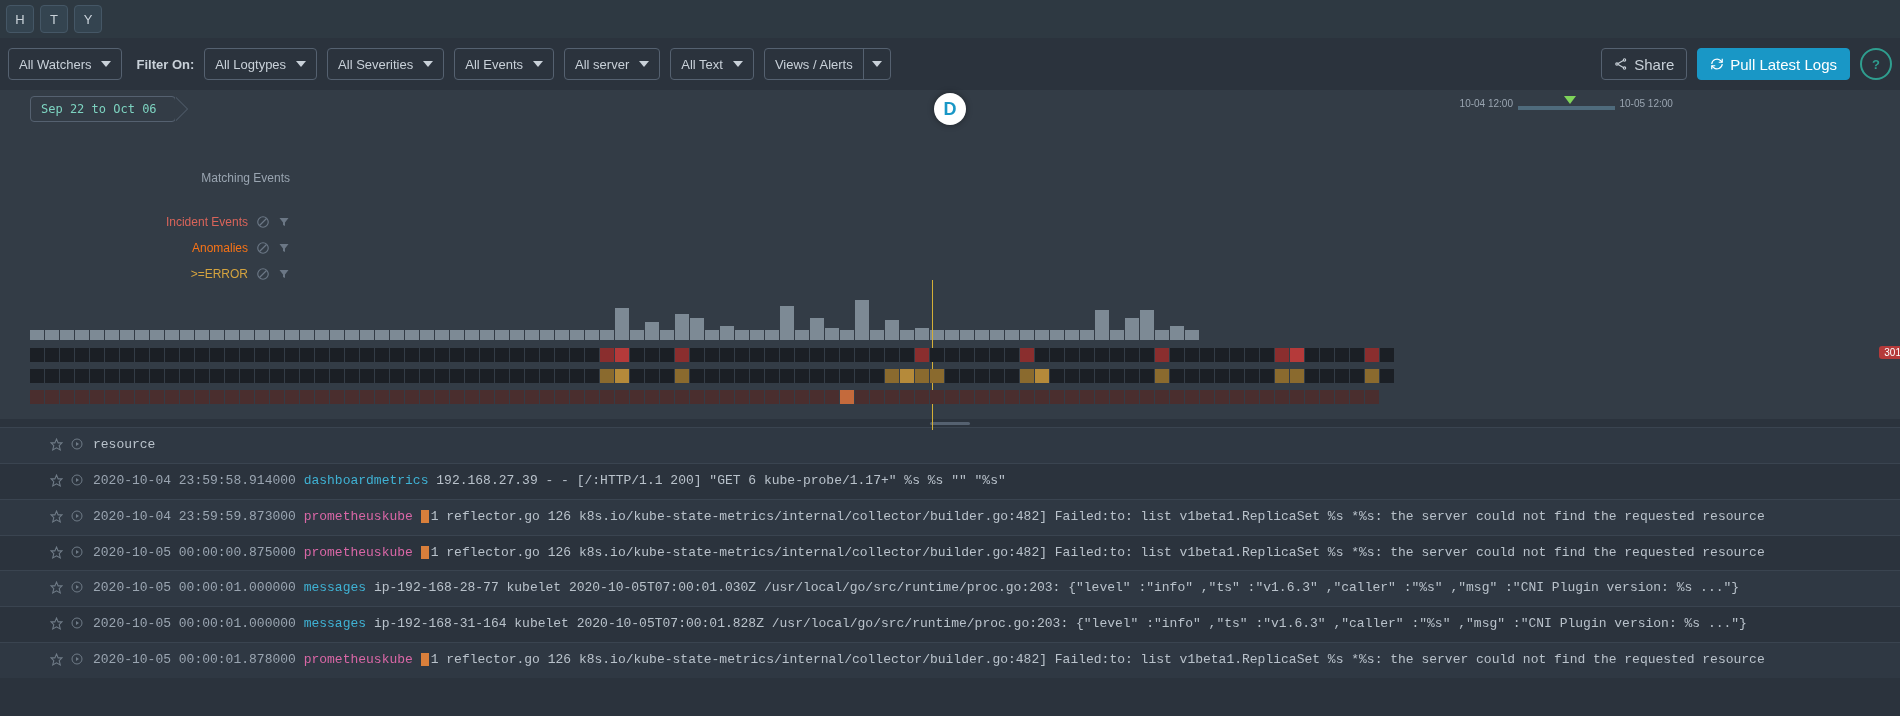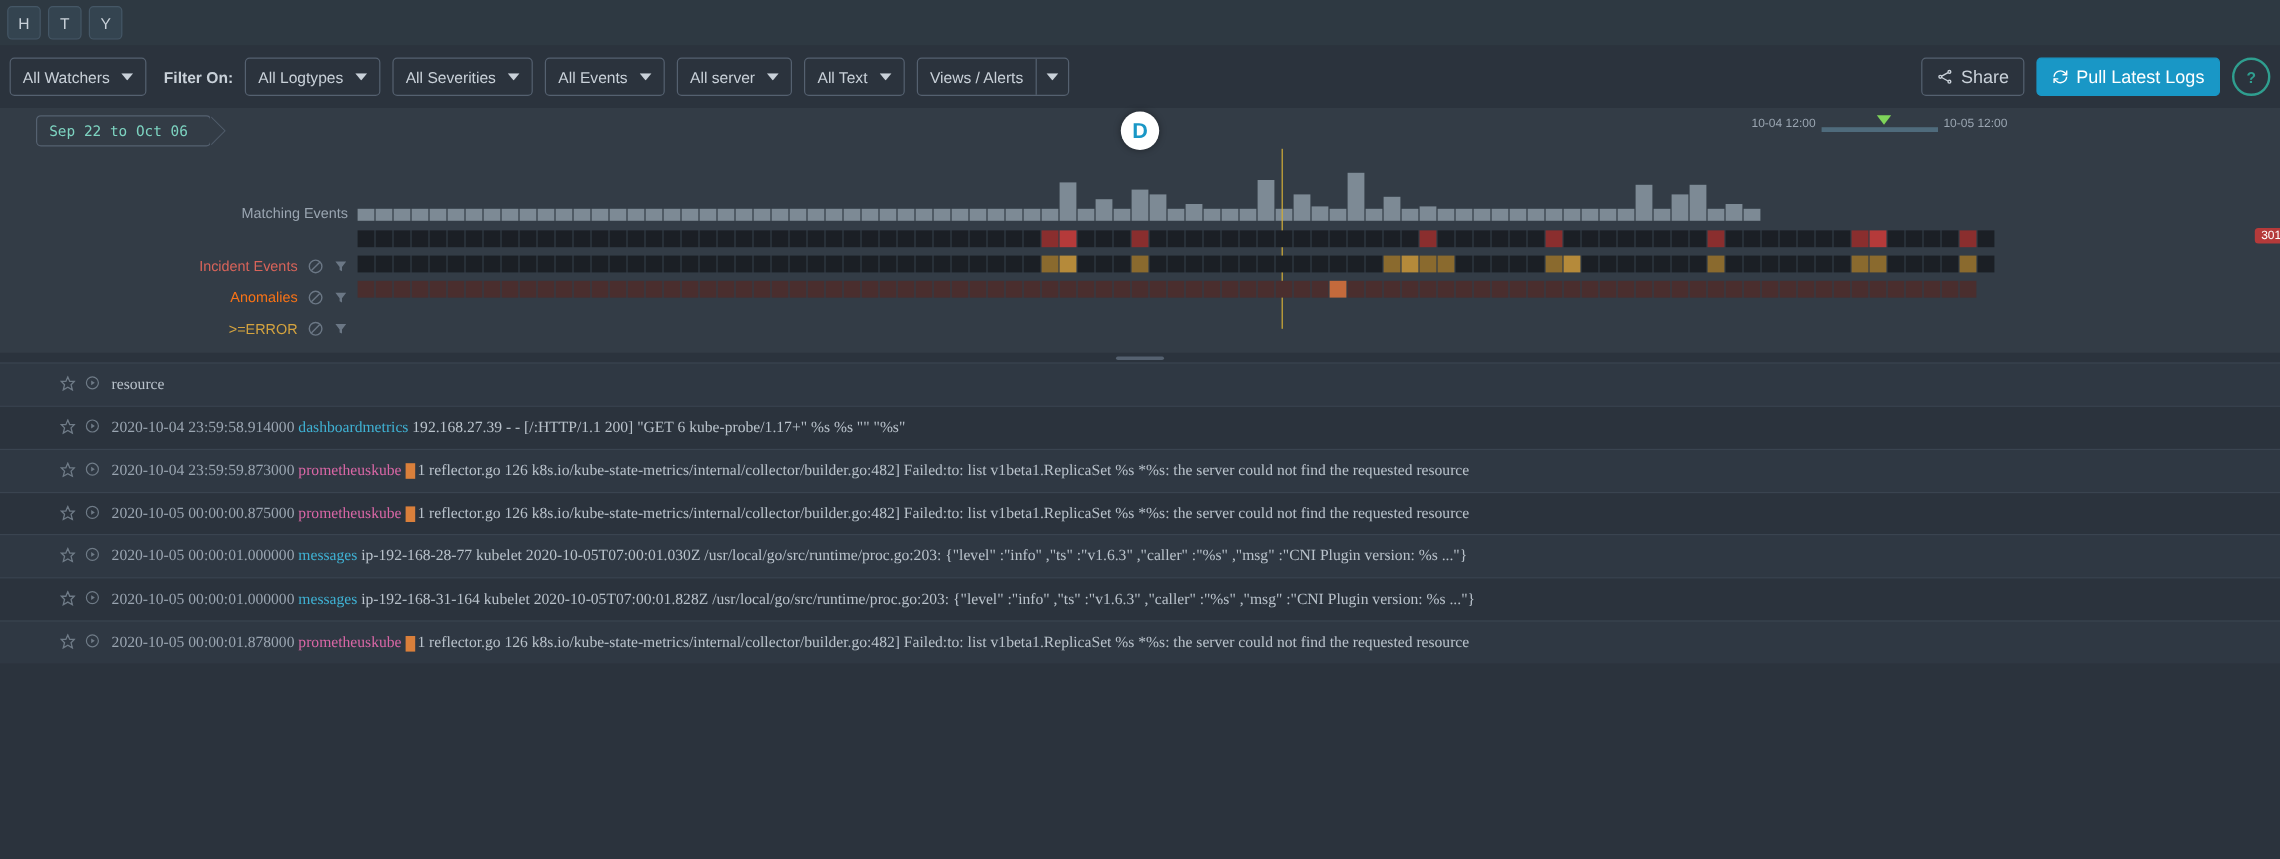--- a/index.html
+++ b/index.html
@@ -57,21 +57,21 @@
   .heat-row{display:flex;align-items:center;gap:1px;height:18px;margin-bottom:3px;}
   .cell{width:14px;height:14px;background:#1b1f25;}
   .cell.r1{background:#8a2e2e;} .cell.r2{background:#b53a3a;}
   .cell.o1{background:#8a6a2e;} .cell.o2{background:#b58a3a;}
   .cell.e1{background:#4a2e2e;} .cell.e3{background:#c46a3c;}
   .count-badge{position:absolute;right:-36px;top:0;background:#b53a3a;color:#fff;font-size:10px;border-radius:3px;padding:1px 5px;}
   .splitter{height:8px;background:#2b333d;display:flex;align-items:center;justify-content:center;}
   .splitter .grip{width:40px;height:3px;background:#556170;border-radius:2px;}
   .current-time-line{position:absolute;top:0;width:1px;background:#d4af37;}
   
-  .log-list{background:#2b333d;font-family:Liberation Serif, serif;font-size:13px;}
+  .log-list{background:#2b333d;font-family:Liberation Mono, monospace;font-size:13px;}
   .log-row{display:flex;align-items:flex-start;padding:8px 20px 8px 50px;gap:10px;border-top:1px solid #3a4450;line-height:1.45;}
   .log-row:nth-child(odd){background:#2f3843;}
   .row-icons{display:flex;gap:8px;color:#6f7b87;padding-top:2px;}
   .log-text{flex:1;word-break:break-all;color:#b9c2cb;}
   .ts{color:#9aa5b1;}
   .src-cyan{color:#3fb2d4;}
   .src-pink{color:#d967a6;}
   .sev-chip{display:inline-block;width:8px;height:13px;background:#d97f3b;vertical-align:middle;margin-right:2px;}
   svg{display:block;}
 </style>
@@ -167,21 +167,21 @@
       <span>Sep 22 to Oct 06</span>
     </div>
 
   <div class="ticks-top">
     <span class="tick-label" style="left:80.2%;transform:translateX(-100%);">10-04 12:00</span>
     <span class="zoom-bar" style="left:80.5%;width:6.5%;"></span>
     <span class="zoom-marker" style="left:83.6%;"></span>
     <span class="tick-label" style="left:87.3%;">10-05 12:00</span>
   </div>
 
-  <div style="display:flex;margin-top:18px;">
+  <div style="display:flex;margin-top:18px;flex-direction:column;">
     <div class="row-labels">
       <div style="height:56px;display:flex;align-items:center;justify-content:flex-end;">
           <span style="color:#9aa5b1">Matching Events</span>
         </div>
       <div class="row">
           <span style="color:#d9645a">Incident Events</span>
         <span class="hide-icon">
             <svg width="14" height="14" viewBox="0 0 24 24" fill="none" stroke="currentColor" stroke-width="2">
               <circle cx="12" cy="12" r="9"></circle>
               <line x1="6" y1="18" x2="18" y2="6"></line>

